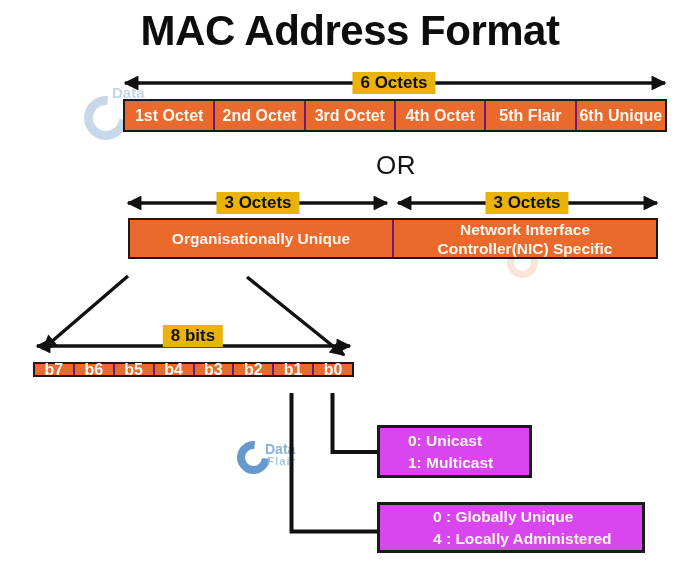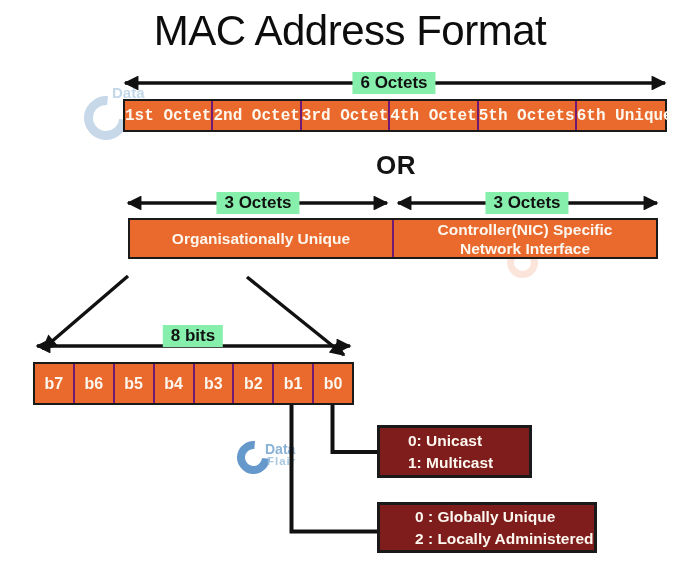--- a/index.html
+++ b/index.html
@@ -4,58 +4,58 @@
 <style>
   html,body{margin:0;padding:0;background:#ffffff;}
   #canvas{
     position:relative;width:700px;height:575px;background:#ffffff;overflow:hidden;
     font-family:"Liberation Sans","DejaVu Sans",sans-serif;
   }
   .abs{position:absolute;}
   
   .title{
     left:0;top:7px;width:700px;text-align:center;
-    font-size:42px;font-weight:400;letter-spacing:-0.5px;color:#0d0d0d;
+    font-size:42px;font-weight:700;letter-spacing:-0.5px;color:#0d0d0d;
   }
   .or{
     left:396px;top:165px;transform:translate(-50%,-50%);
-    font-size:26px;font-weight:700;color:#141414;letter-spacing:0.5px;
+    font-size:26px;font-weight:400;color:#141414;letter-spacing:0.5px;
   }
   
   svg.lines{left:0;top:0;width:700px;height:575px;z-index:1;pointer-events:none;}
   svg.lines line, svg.lines polyline{stroke:#111111;fill:none;}
   
   .arrow-label{
-    transform:translate(-50%,-50%);z-index:2;background:#86efac;
+    transform:translate(-50%,-50%);z-index:2;background:#eab308;
     padding:1px 8px;font-size:17px;font-weight:700;color:#111111;white-space:nowrap;
   }
   
   .row{
     display:flex;z-index:2;box-sizing:border-box;
     border:2px solid #1a1a1a;background:#EA6A2D;
   }
   .cell{
     flex:1;display:flex;align-items:center;justify-content:center;
     border-left:2px solid #701a75;box-sizing:border-box;
     color:#FCF7EF;font-weight:700;white-space:nowrap;
   }
   .cell:first-child{border-left:none;}
-  .octet-row{left:123px;top:99px;width:544px;height:33px;font-family:Liberation Mono, monospace;}
+  .octet-row{left:123px;top:99px;width:544px;height:33px;}
   .octet-row .cell{font-size:16px;}
   .oui-row{left:128px;top:218px;width:530px;height:41px;}
   .oui-row .cell{flex-direction:column;font-size:15.5px;line-height:19px;text-align:center;}
-  .bits-row{left:33px;top:362px;width:321px;height:43px;}
+  .bits-row{left:33px;top:362px;width:321px;height:15px;}
   .bits-row .cell{font-size:16px;}
   .callout{
-    z-index:2;box-sizing:border-box;background:#7f1d1d;border:3px solid #1a1a1a;
+    z-index:2;box-sizing:border-box;background:#d946ef;border:3px solid #1a1a1a;
     display:flex;flex-direction:column;justify-content:center;
     color:#FCF7EF;font-weight:700;font-size:15.5px;line-height:22px;white-space:nowrap;
   }
   .callout-unicast{left:377px;top:425px;width:155px;height:53px;padding-left:28px;}
-  .callout-global{left:377px;top:502px;width:220px;height:51px;padding-left:35px;}
+  .callout-global{left:377px;top:502px;width:268px;height:51px;padding-left:53px;}
   
   .wm{z-index:0;}
   .wm-ring{border-radius:50%;box-sizing:border-box;}
   .wm-ring-top{left:84px;top:96px;width:44px;height:44px;border:9px solid rgba(170,196,221,0.65);border-top-color:transparent;transform:rotate(50deg);}
   .wm-word-top{left:112px;top:84px;font-size:15px;font-weight:700;color:rgba(175,202,226,0.75);}
   .wm-ring-mid{left:237px;top:441px;width:33px;height:33px;border:8px solid rgba(74,134,194,0.85);border-top-color:transparent;transform:rotate(50deg);}
   .wm-word-mid1{left:265px;top:441px;font-size:14px;font-weight:700;color:rgba(124,170,210,0.9);}
   .wm-word-mid2{left:267px;top:455px;font-size:11.5px;font-weight:700;color:rgba(154,190,219,0.85);letter-spacing:1px;}
   .wm-ring-faint{left:507px;top:247px;width:31px;height:31px;border:7px solid rgba(234,106,45,0.18);}
 </style>
@@ -93,47 +93,47 @@
   <div class="abs arrow-label" style="left:394px;top:83px;">6 Octets</div>
   <div class="abs arrow-label" style="left:258px;top:203px;">3 Octets</div>
   <div class="abs arrow-label" style="left:527px;top:203px;">3 Octets</div>
   <div class="abs arrow-label" style="left:193px;top:336px;">8 bits</div>
 
   <div class="abs row octet-row">
     <div class="cell">1st Octet</div>
     <div class="cell">2nd Octet</div>
     <div class="cell">3rd Octet</div>
     <div class="cell">4th Octet</div>
-    <div class="cell">5th Octets</div>
+    <div class="cell">5th Flair</div>
     <div class="cell">6th Unique</div>
   </div>
 
   <div class="abs row oui-row">
     <div class="cell">
       <div>Organisationally Unique</div>
     </div>
     <div class="cell">
+      <div>Network Interface</div>
       <div>Controller(NIC) Specific</div>
-      <div>Network Interface</div>
     </div>
   </div>
 
   <div class="abs row bits-row">
     <div class="cell">b7</div>
     <div class="cell">b6</div>
     <div class="cell">b5</div>
     <div class="cell">b4</div>
     <div class="cell">b3</div>
     <div class="cell">b2</div>
     <div class="cell">b1</div>
     <div class="cell">b0</div>
   </div>
 
   <div class="abs callout callout-unicast">
     <div>0: Unicast</div>
     <div>1: Multicast</div>
   </div>
   <div class="abs callout callout-global">
     <div>0 : Globally Unique</div>
-    <div>2 : Locally Administered</div>
+    <div>4 : Locally Administered</div>
   </div>
 
 </div>
 
 </body></html>

